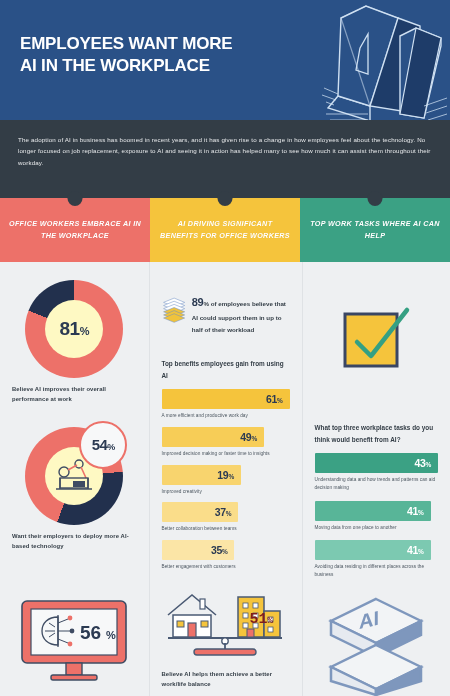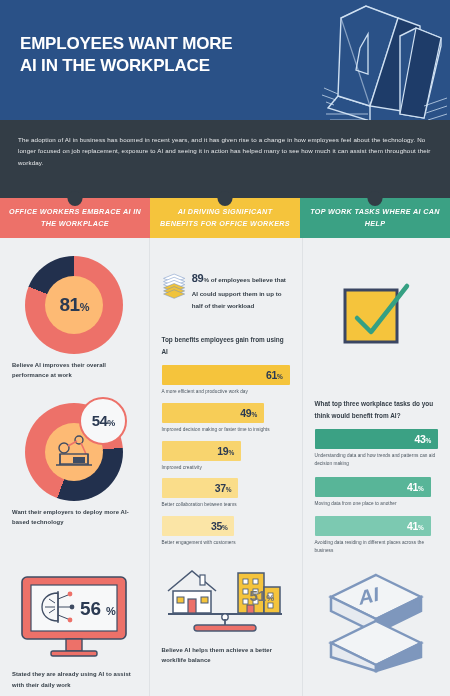--- a/index.html
+++ b/index.html
@@ -57,21 +57,21 @@
     margin: 0;
     color: #e8eaec;
     font-size: 6.2px;
     line-height: 1.85;
     letter-spacing: 0.15px;
   }
 
   
   .bands {
     display: flex;
-    height: 40px;
+    height: 64px;
     position: relative;
   }
   .band {
     flex: 1 1 33.3333%;
     position: relative;
     display: flex;
     align-items: center;
     justify-content: center;
     text-align: center;
   }
@@ -137,21 +137,21 @@
   .donut {
     width: 98px;
     height: 98px;
     border-radius: 50%;
   }
   .donut-hole {
     position: absolute;
     left: 50%; top: 50%;
     transform: translate(-50%, -50%);
     width: 58px; height: 58px;
-    background: #fdba74;
+    background: #fef9c3;
     border-radius: 50%;
     display: flex;
     align-items: center;
     justify-content: center;
   }
   .donut-val {
     font-size: 19px;
     font-weight: bold;
     color: #2b3a52;
     letter-spacing: -0.5px;
@@ -227,21 +227,22 @@
     letter-spacing: 0.05px;
   }
   .bar-val-light { color: #ffffff; }
   .balance-wrap { margin-top: 4px; }
   .scale-val {
     position: absolute;
     left: 88px;
     top: 26px;
     font-size: 15px;
     font-weight: bold;
-    color: #737373;
+    color: #7f1d1d;
+    font-family: Liberation Mono, monospace;
   }
   .scale-val .pct { font-size: 9px; }
 
   .ai-blocks { margin: 14px auto 0 auto; width: 110px; }
 </style>
 </head>
 <body>
 
 <div class="page">
 

